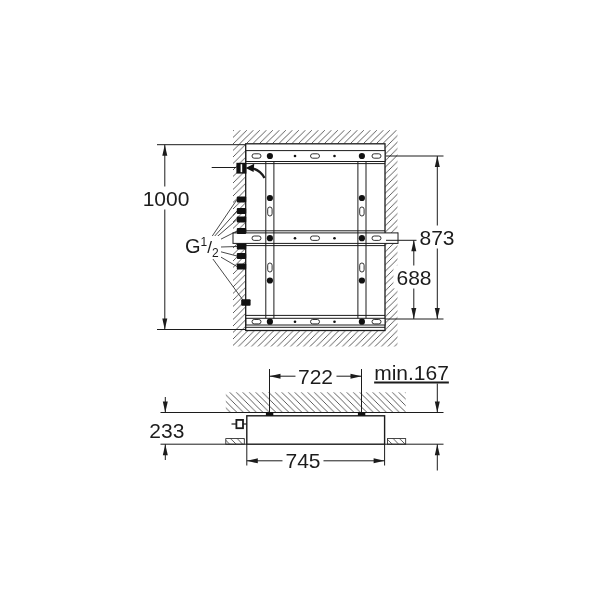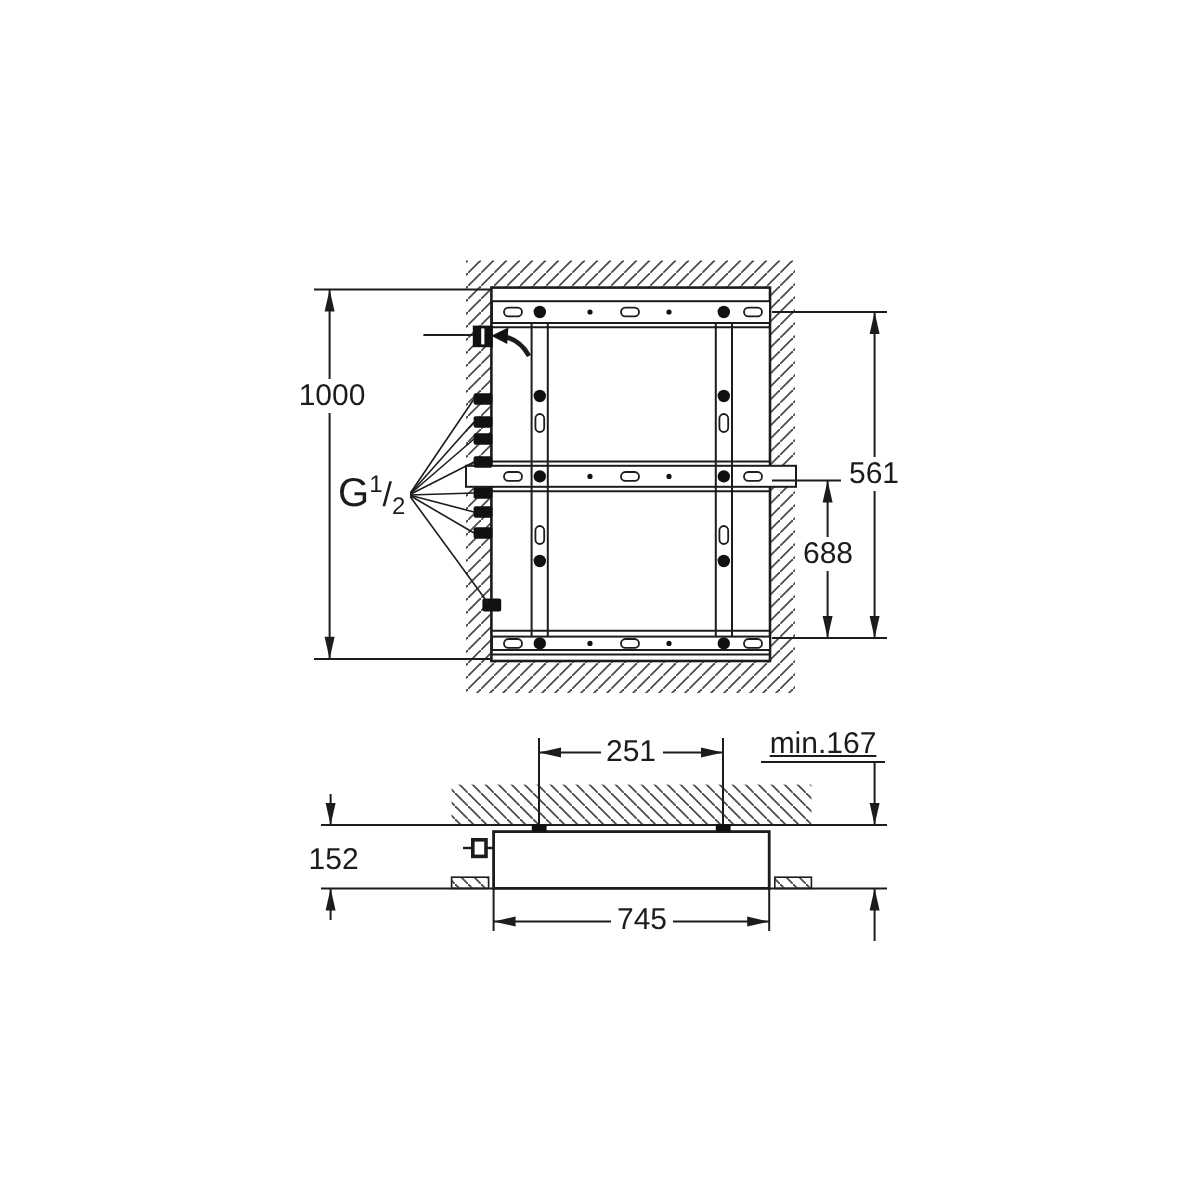--- a/index.html
+++ b/index.html
@@ -1,22 +1,22 @@
 <!DOCTYPE html>
 <html><head>
 <meta charset="utf-8">
 <style>
   html,body{margin:0;padding:0;background:#ffffff;}
   #canvas{position:relative;width:600px;height:600px;background:#ffffff;overflow:hidden;
           font-family:"Liberation Sans", sans-serif;color:#1c1c1c;}
   #linework{position:absolute;left:0;top:0;}
-  .dim{position:absolute;transform:translate(-50%,-50%);font-size:15px;line-height:1;
+  .dim{position:absolute;transform:translate(-50%,-50%);font-size:21px;line-height:1;
        background:#ffffff;padding:1px 3px;white-space:nowrap;color:#1c1c1c;z-index:5;}
   .gthread{position:absolute;font-size:20px;line-height:1;background:#ffffff;
-           padding:0 2px;white-space:nowrap;z-index:5;}
+           padding:0 2px;white-space:nowrap;z-index:5;margin-left:16px;}
   .gthread sup{font-size:12px;vertical-align:7px;}
   .gthread sub{font-size:12px;vertical-align:-4px;}
   .gthread .slash{font-size:17px;}
 </style>
 </head>
 <body>
 
 <div id="canvas">
 
 <svg id="linework" width="600" height="600" viewBox="0 0 600 600">
@@ -185,25 +185,25 @@
     <polygon points="384.6,460.8 373.6,458.3 373.6,463.3" stroke="none"></polygon>
   </g>
 </svg>
 
 <div class="dim" style="left:166px;top:198px;">1000</div>
 
 <div class="gthread" style="left:167px;top:236px;">
   <span>G</span><sup>1</sup><span class="slash">/</span><sub>2</sub>
 </div>
 
-<div class="dim" style="left:437px;top:237px;">561</div>
+<div class="dim" style="left:437px;top:237px;">873</div>
 
 <div class="dim" style="left:414px;top:276.5px;">688</div>
 
-<div class="dim" style="left:315.5px;top:375.7px;">251</div>
+<div class="dim" style="left:315.5px;top:375.7px;">722</div>
 
 <div class="dim" style="left:411.5px;top:371.5px;text-decoration:underline;">min.167</div>
 
-<div class="dim" style="left:166.8px;top:429.8px;">152</div>
-
-<div class="dim" style="left:321px;top:459.8px;">745</div>
+<div class="dim" style="left:166.8px;top:429.8px;">233</div>
+
+<div class="dim" style="left:303px;top:459.8px;">745</div>
 
 </div>
 
 </body></html>

